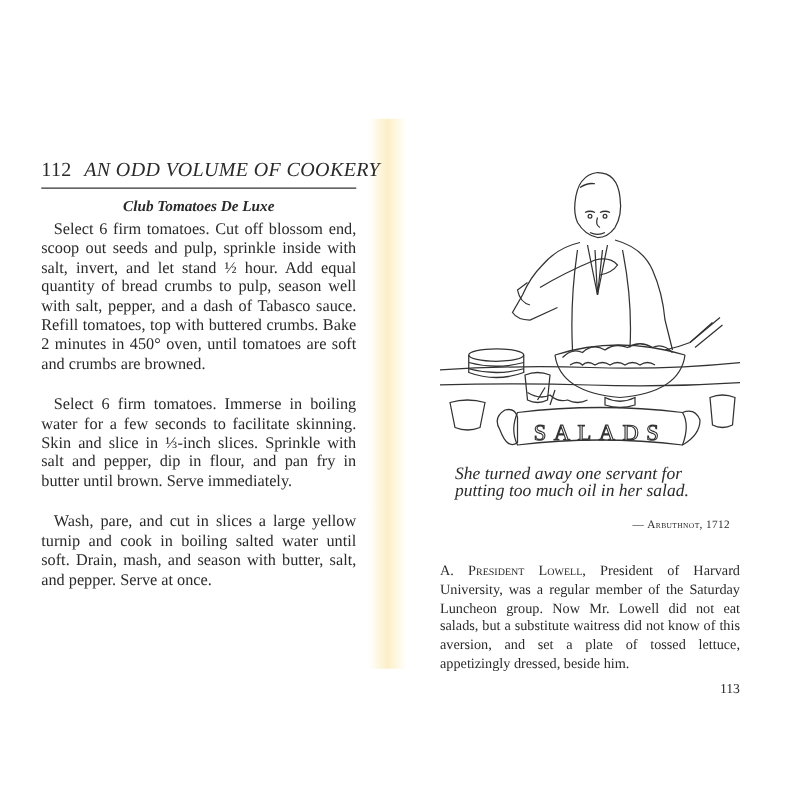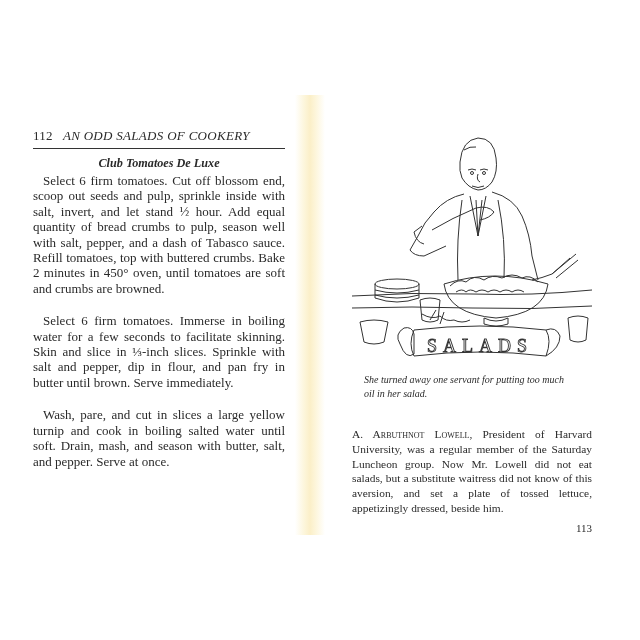--- a/index.html
+++ b/index.html
@@ -6,46 +6,46 @@
     body {
       width:640px; height:640px; background:#ffffff; position:relative; overflow:hidden;
       font-family:"Liberation Serif","DejaVu Serif",serif; color:#2a2a2a;
     }
     .gutter {
       position:absolute; left:295px; top:95px; width:30px; height:440px;
       background:linear-gradient(to right, rgba(255,255,255,0) 0%, #fdf6dc 30%, #fbefc8 50%, #fdf6dc 70%, rgba(255,255,255,0) 100%);
     }
     .page-left { position:absolute; left:33px; top:128px; width:252px; }
     .running-head {
-      font-size:13px; letter-spacing:0.3px; padding-bottom:4px;
+      font-size:16px; letter-spacing:0.3px; padding-bottom:4px;
       border-bottom:1.2px solid #333; display:flex; gap:10px; white-space:nowrap;
     }
     .running-head .num { font-style:normal; }
     .running-head .title { font-style:italic; }
     .recipe-title { font-style:italic; text-align:center; font-size:12.2px; margin:7px 0 2px 0;font-weight:bold; }
     .recipe-body { font-size:13px; line-height:15.4px; text-align:justify; text-indent:10px; margin:0; }
     .recipe { margin-bottom:17px; }
     .page-right { position:absolute; left:352px; top:100px; width:240px; }
     .illustration { width:240px; height:265px; display:block; }
-    .caption { font-style:italic; font-size:10px; line-height:14px; margin:8px 0 13px 12px; width:210px; }
+    .caption { font-style:italic; font-size:14px; line-height:14px; margin:8px 0 13px 12px; width:210px; }
     .attribution { text-align:right; font-size:9px; letter-spacing:0.3px; margin:2px 8px 0 0; }
     .attribution .sc { font-variant:small-caps; font-size:9px; }
     .body-text { font-size:11.4px; line-height:14.8px; margin-top:26px; text-align:justify; }
     .body-text .sc { font-variant:small-caps; }
     .folio { text-align:right; font-size:11px; margin-top:6px; padding-left:24px; }
   </style>
 </head>
 <body>
 
 <div class="gutter"></div>
 
 <div class="page-left">
   <div class="running-head">
     <span class="num">112</span>
-    <span class="title">AN ODD SALADS OF COOKERY</span>
+    <span class="title">AN ODD VOLUME OF COOKERY</span>
   </div>
 
   <div class="recipe">
     <div class="recipe-title">Club Tomatoes De Luxe</div>
     <p class="recipe-body">Select 6 firm tomatoes. Cut off blossom end, scoop out seeds and pulp, sprinkle inside with salt, invert, and let stand ½ hour. Add equal quantity of bread crumbs to pulp, season well with salt, pepper, and a dash of Tabasco sauce. Refill tomatoes, top with buttered crumbs. Bake 2 minutes in 450° oven, until tomatoes are soft and crumbs are browned.</p>
   </div>
 
   <div class="recipe">
     <p class="recipe-body">Select 6 firm tomatoes. Immerse in boiling water for a few seconds to facilitate skinning. Skin and slice in ⅓-inch slices. Sprinkle with salt and pepper, dip in flour, and pan fry in butter until brown. Serve immediately.</p>
   </div>
@@ -97,19 +97,23 @@
     <path d="M70 214 q10 6 18 2 q6 6 14 4 q8 4 16 0"></path>
     <path d="M78 220 l6 -10 M88 224 l4 -12"></path>
 
     <path d="M48 244 q-6 -10 4 -16 q8 -2 10 6 l0 20 q-8 6 -14 -10z"></path>
     <path d="M62 230 q66 -8 132 0 q6 10 0 26 q-66 -8 -132 0 q-6 -12 0 -26z"></path>
     <path d="M194 230 q10 -4 14 6 q0 12 -14 20"></path>
     <text x="128" y="252" text-anchor="middle" font-family="Liberation Serif, serif" font-size="18" letter-spacing="6" fill="#fff" stroke="#333" stroke-width="0.9">SALADS</text>
   </svg>
 
   <div class="caption">She turned away one servant for putting too much oil in her salad.</div>
+  <div class="attribution">
+    <span>—</span>
+    <span class="sc">Arbuthnot</span><span>, </span><span>1712</span>
+  </div>
 
   <div class="body-text">
-    <span class="sc">A. Arbuthnot Lowell</span><span>, President of Harvard University, was a regular member of the Saturday Luncheon group. Now Mr. Lowell did not eat salads, but a substitute waitress did not know of this aversion, and set a plate of tossed lettuce, appetizingly dressed, beside him.</span>
+    <span class="sc">A. President Lowell</span><span>, President of Harvard University, was a regular member of the Saturday Luncheon group. Now Mr. Lowell did not eat salads, but a substitute waitress did not know of this aversion, and set a plate of tossed lettuce, appetizingly dressed, beside him.</span>
   </div>
 
   <div class="folio">113</div>
 </div>
 
 </body></html>

